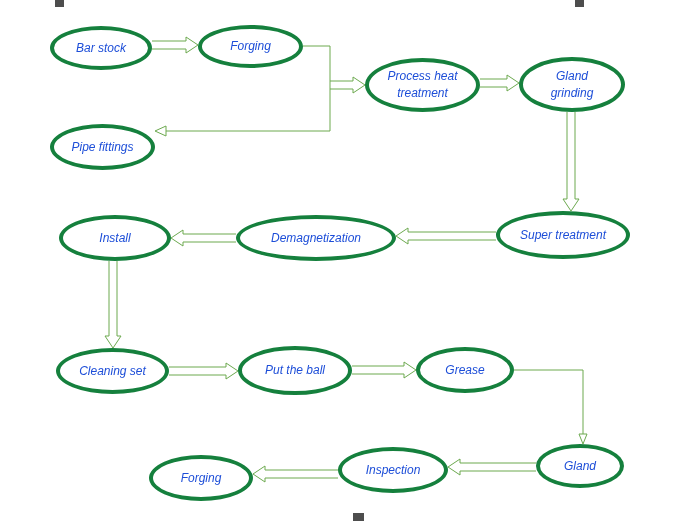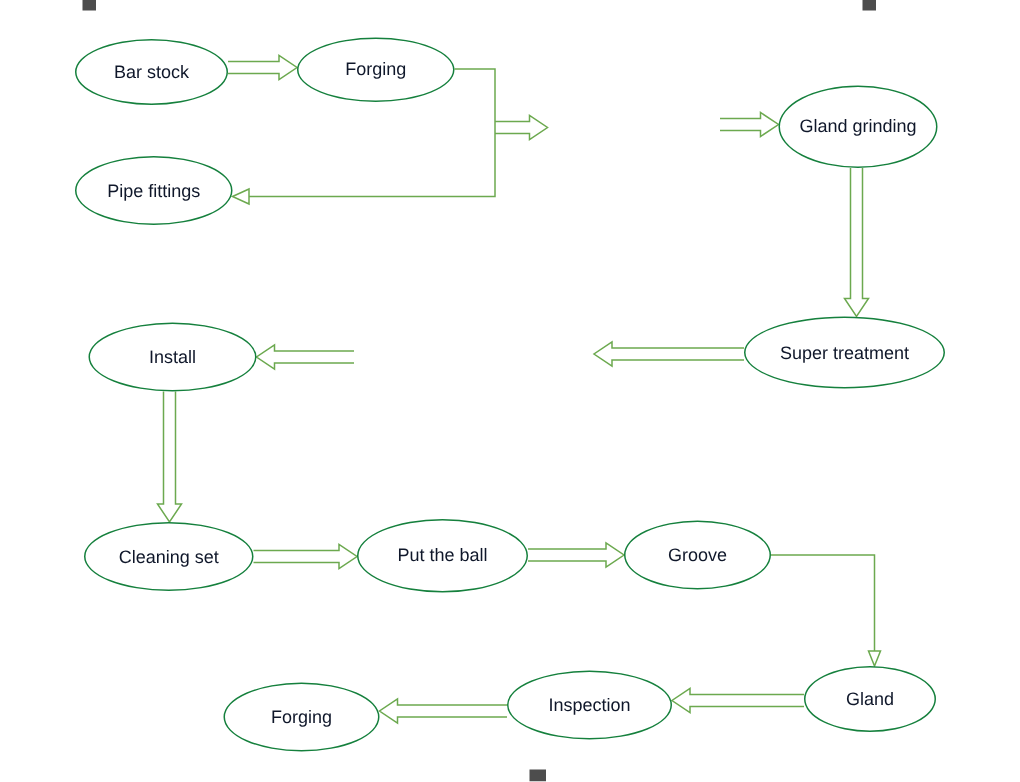--- a/index.html
+++ b/index.html
@@ -20,31 +20,32 @@
     width: 680px;
     height: 521px;
   }
   svg.arrows {
     position: absolute;
     left: 0; top: 0;
   }
   .node {
     position: absolute;
     box-sizing: border-box;
-    border: 1px solid #15803d;
+    border: 4px solid #15803d;
     border-radius: 50%;
     background: #ffffff;
     display: flex;
     align-items: center;
     justify-content: center;
     text-align: center;
     font-size: 12px;
     line-height: 1.4;
-    color: #0f172a;
+    color: #1d4ed8;
     padding: 4px 10px;
+    font-style: italic;
   }
   .artifact {
     position: absolute;
     background: #4d4d4d;
   }
 </style>
 </head>
 <body>
 
 <div class="canvas">
@@ -67,35 +68,37 @@
     <path d="M155,131 L166,126 L166,136 Z" fill="#ffffff" stroke="#6CA94F" stroke-width="1"></path>
 
     <path d="M514,370 L583,370 L583,434" fill="none" stroke="#6CA94F" stroke-width="1"></path>
     <path d="M583,444 L579,434 L587,434 Z" fill="#ffffff" stroke="#6CA94F" stroke-width="1"></path>
   </svg>
 
   <div class="node" style="left:50px;top:26px;width:102px;height:44px">Bar stock</div>
 
   <div class="node" style="left:198px;top:25px;width:105px;height:43px">Forging</div>
 
+  <div class="node" style="left:365px;top:58px;width:115px;height:54px">Process heat treatment</div>
 
   <div class="node" style="left:519px;top:57px;width:106px;height:55px">Gland grinding</div>
 
-  <div class="node" style="left:50px;top:104px;width:105px;height:46px">Pipe fittings</div>
+  <div class="node" style="left:50px;top:124px;width:105px;height:46px">Pipe fittings</div>
 
   <div class="node" style="left:496px;top:211px;width:134px;height:48px">Super treatment</div>
 
+  <div class="node" style="left:236px;top:215px;width:160px;height:46px">Demagnetization</div>
 
   <div class="node" style="left:59px;top:215px;width:112px;height:46px">Install</div>
 
   <div class="node" style="left:56px;top:348px;width:113px;height:46px">Cleaning set</div>
 
   <div class="node" style="left:238px;top:346px;width:114px;height:49px">Put the ball</div>
 
-  <div class="node" style="left:416px;top:347px;width:98px;height:46px">Groove</div>
+  <div class="node" style="left:416px;top:347px;width:98px;height:46px">Grease</div>
 
   <div class="node" style="left:536px;top:444px;width:88px;height:44px">Gland</div>
 
   <div class="node" style="left:338px;top:447px;width:110px;height:46px">Inspection</div>
 
   <div class="node" style="left:149px;top:455px;width:104px;height:46px">Forging</div>
 
   <div class="artifact" style="left:55px;top:0;width:9px;height:7px"></div>
   <div class="artifact" style="left:575px;top:0;width:9px;height:7px"></div>
   <div class="artifact" style="left:353px;top:513px;width:11px;height:8px"></div>

